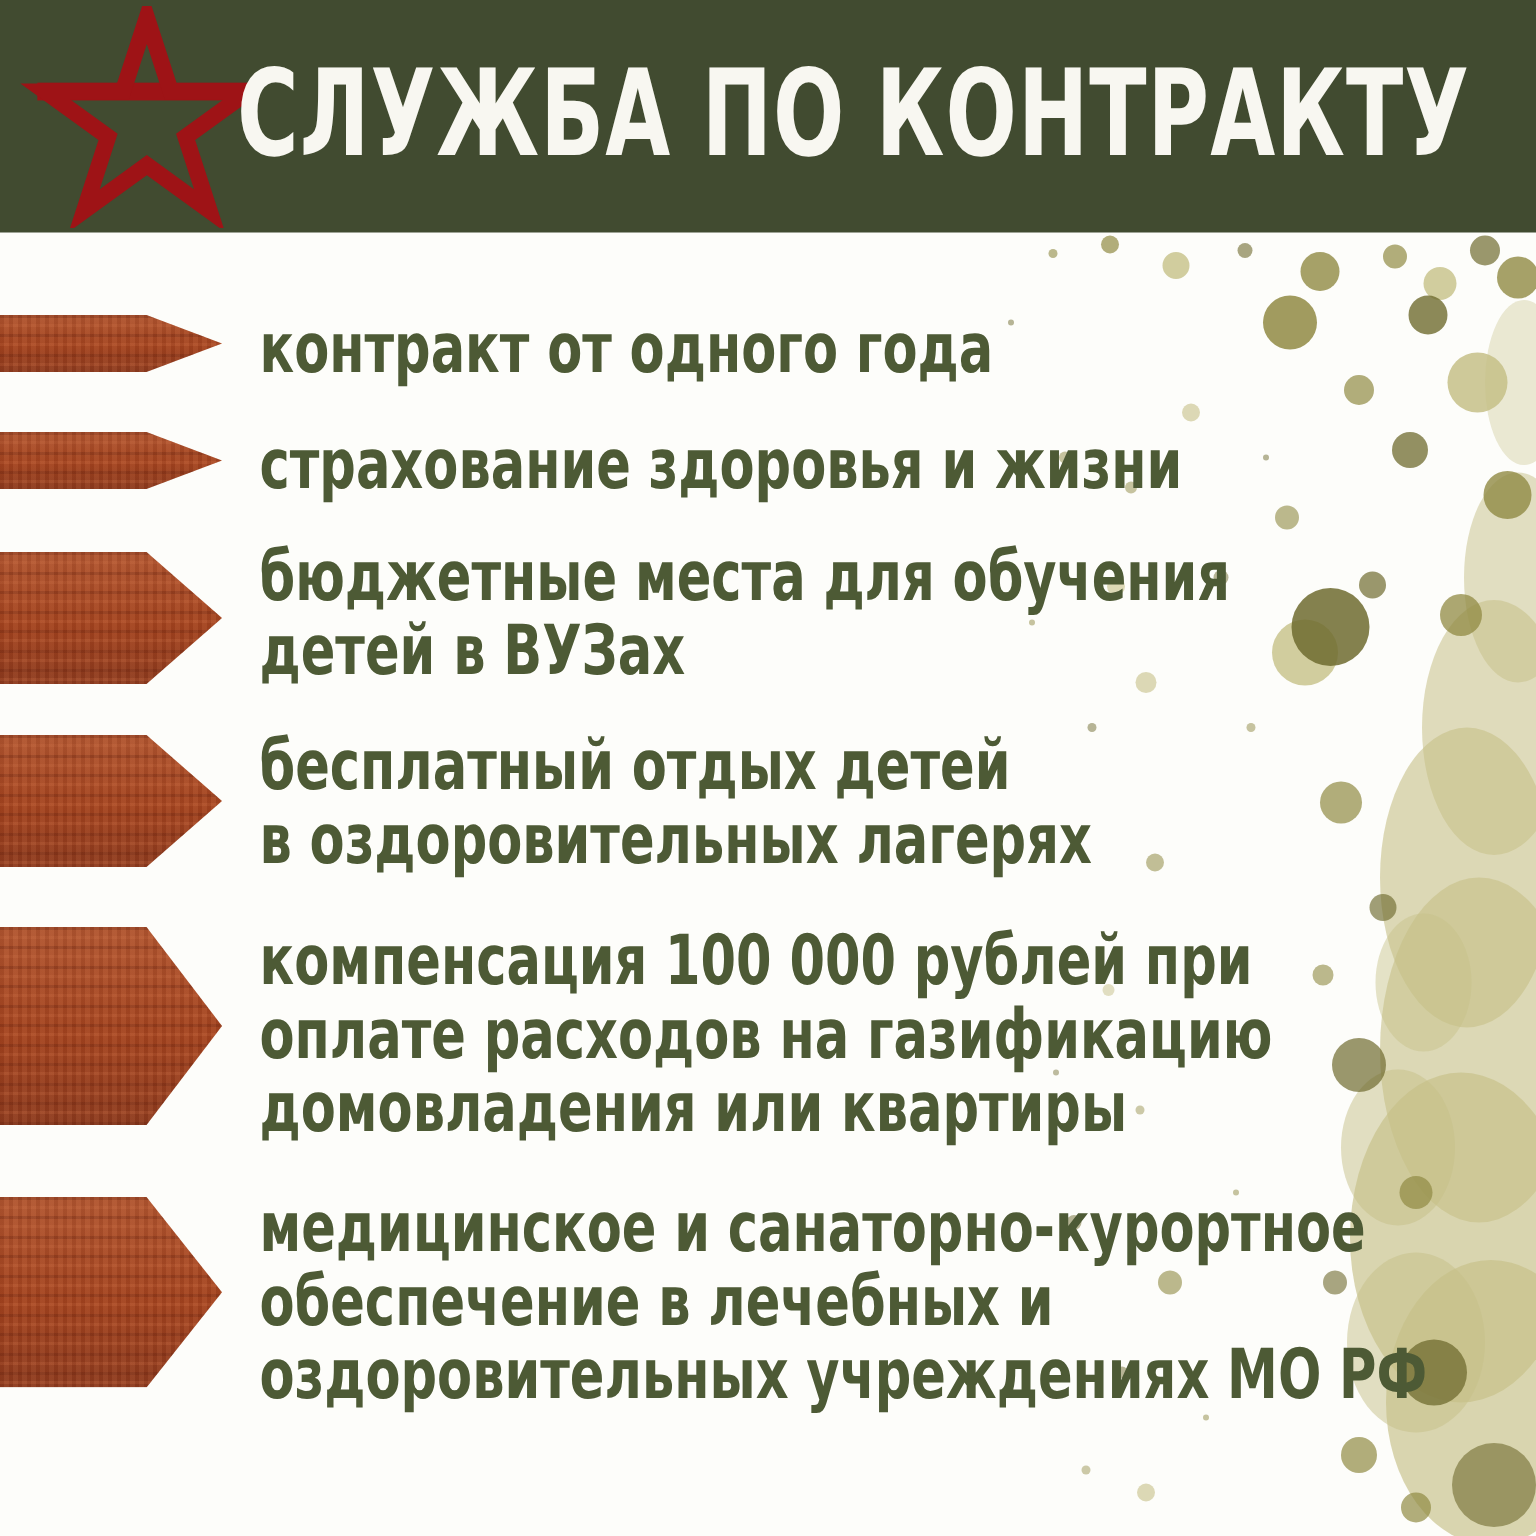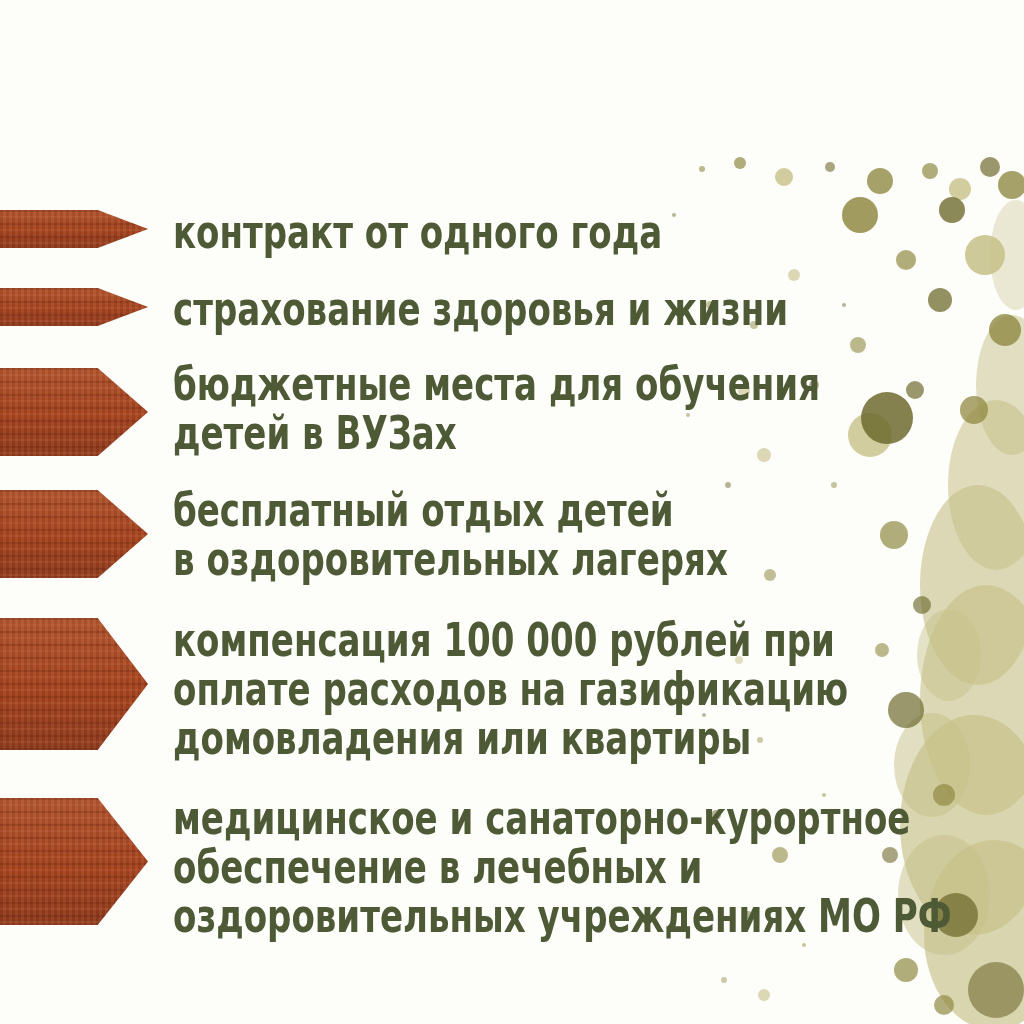--- a/index.html
+++ b/index.html
@@ -117,20 +117,29 @@
       <circle cx="44" cy="260" r="2" fill="#908a43" opacity="0.5"></circle>
       <circle cx="150" cy="500" r="2" fill="#6f6b2f" opacity="0.5"></circle>
       <circle cx="180" cy="640" r="2" fill="#908a43" opacity="0.5"></circle>
       <circle cx="60" cy="560" r="2" fill="#6f6b2f" opacity="0.45"></circle>
       <circle cx="160" cy="790" r="2" fill="#908a43" opacity="0.5"></circle>
       <circle cx="200" cy="150" r="2" fill="#6f6b2f" opacity="0.5"></circle>
       <circle cx="190" cy="330" r="3" fill="#908a43" opacity="0.5"></circle>
     </g>
   </svg>
 
+  <div class="header-band">
+    <svg class="star-logo" viewBox="0 0 160 150" aria-hidden="true">
+      <rect x="14" y="51.8" width="144" height="12" fill="#9e1316"></rect>
+      <path d="M88,8 L104.2,57.8 L156.5,57.8 L114.2,88.5 L130.3,138.2 L88,107.5 L45.7,138.2 L61.8,88.5 L19.5,57.8 L71.8,57.8 Z" fill="none" stroke="#9e1316" stroke-width="11" stroke-linejoin="miter" stroke-miterlimit="12"></path>
+    </svg>
+    <div class="title-wrap">
+      <span class="title-inner">СЛУЖБА ПО КОНТРАКТУ</span>
+    </div>
+  </div>
 
   <div class="benefits">
 
     <div class="arrow-bullet" style="top:210px; height:38px;"></div>
     <div class="benefit-text" style="top:208px;">
       <span class="benefit-line">контракт от одного года</span>
     </div>
 
     <div class="arrow-bullet" style="top:288px; height:38px;"></div>
     <div class="benefit-text" style="top:285px;">

